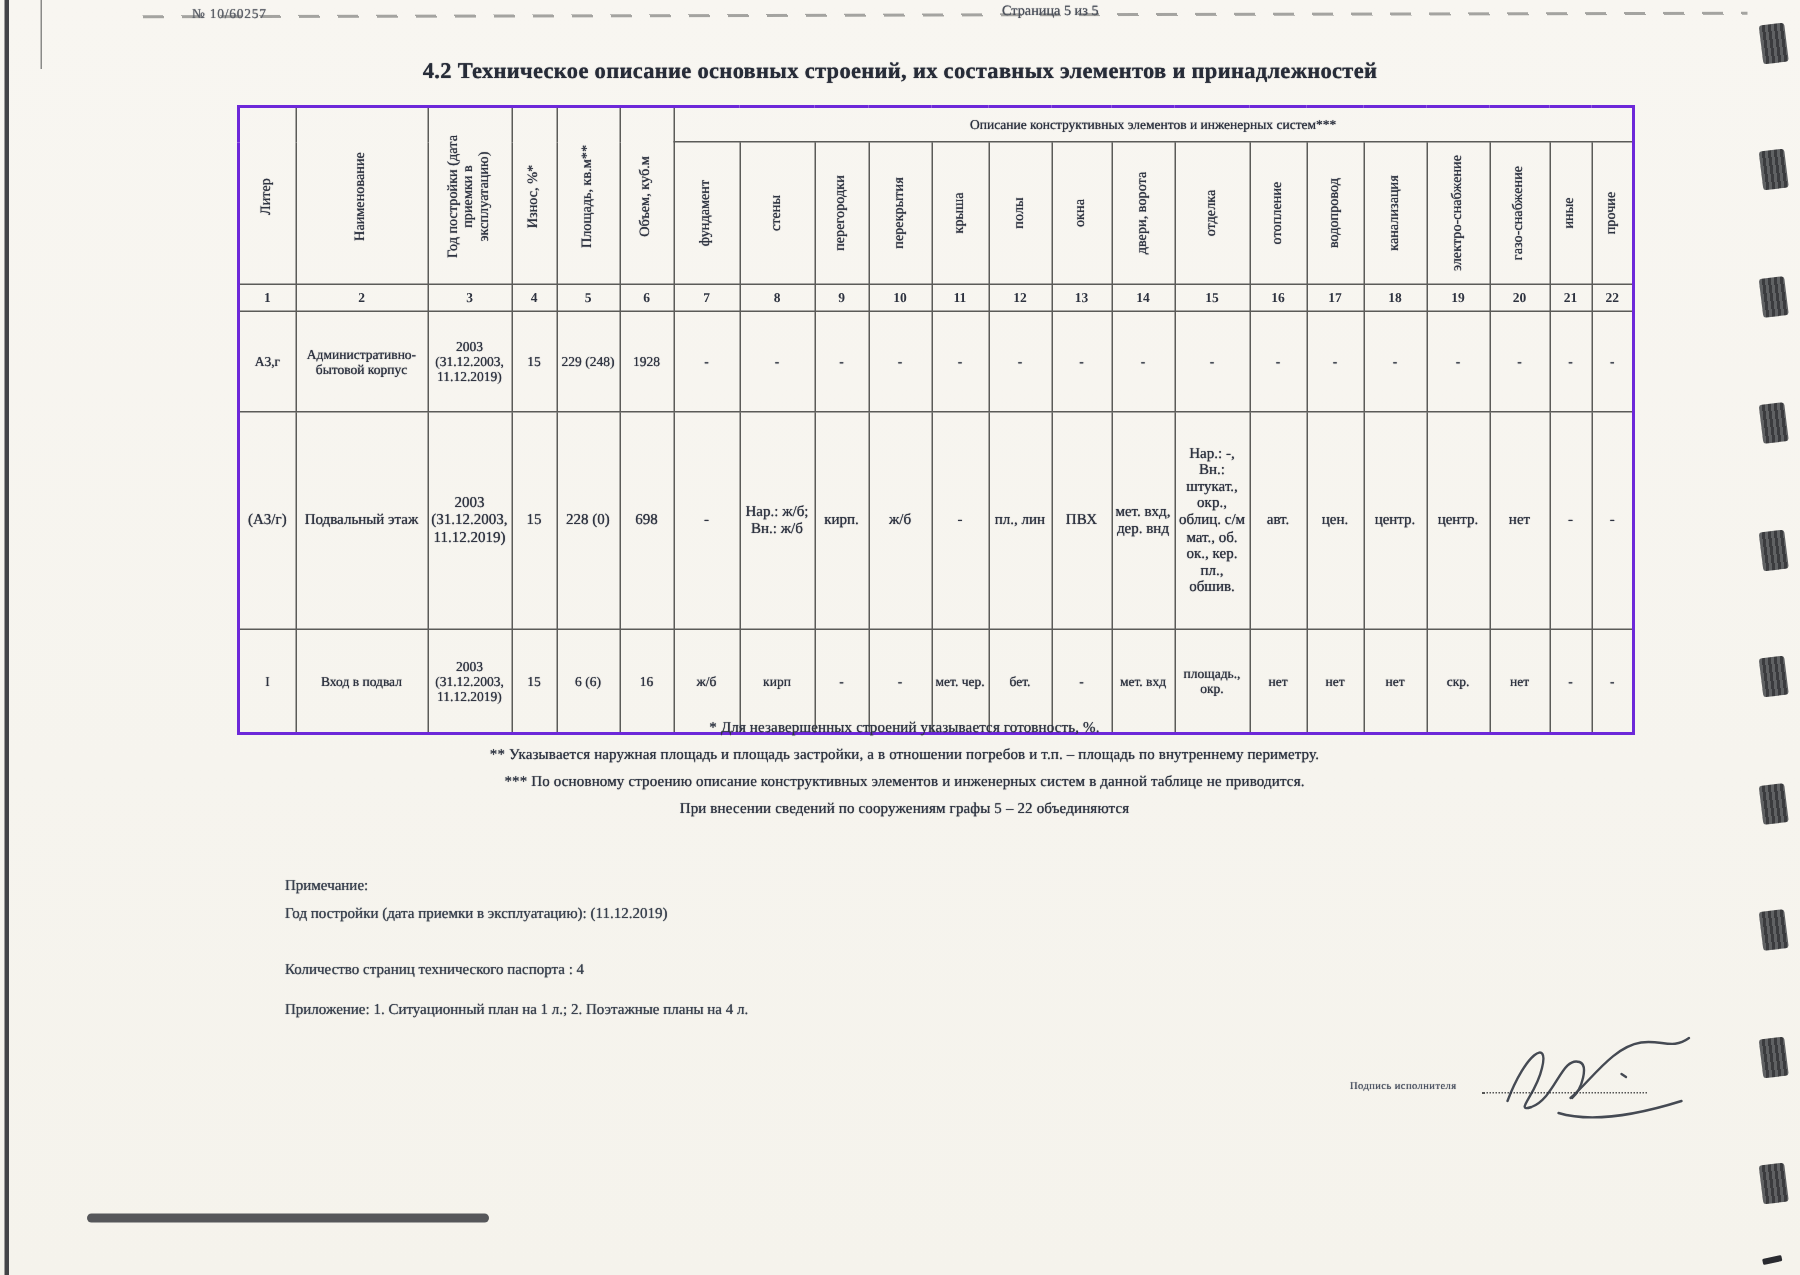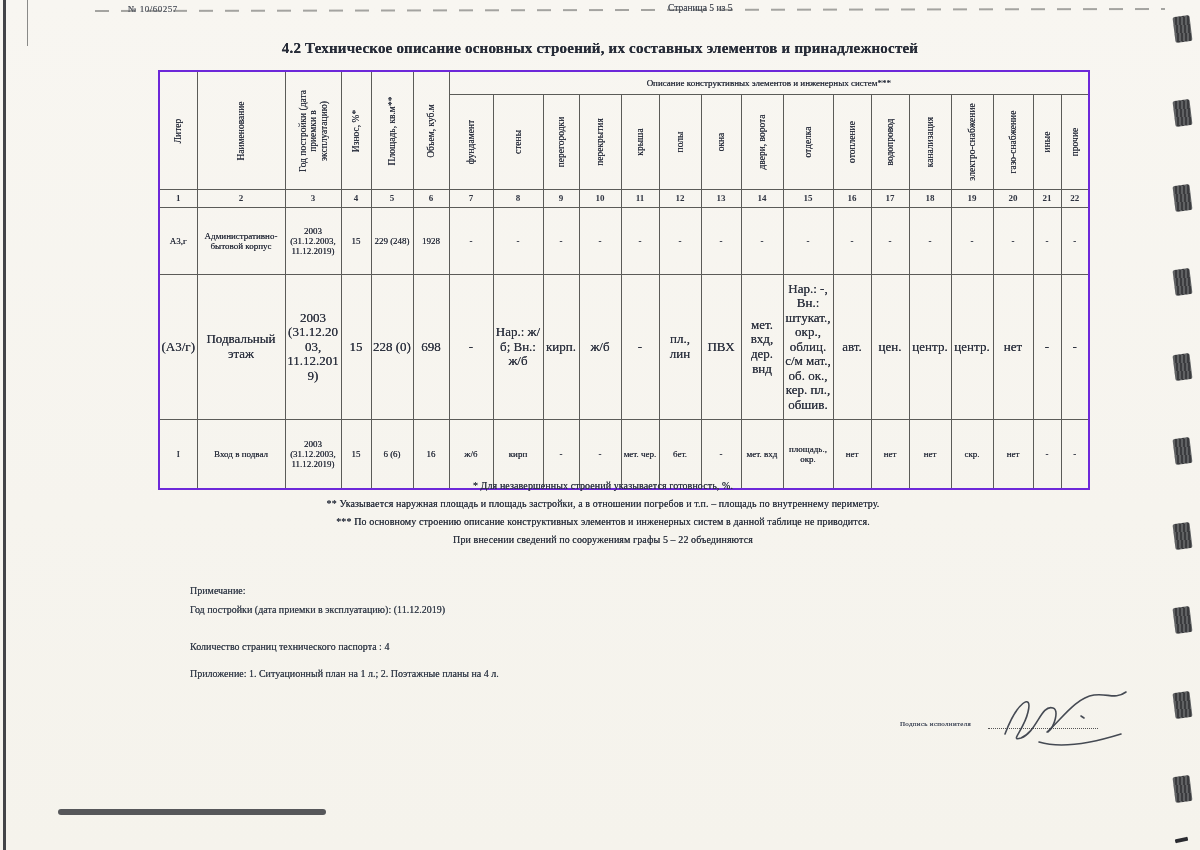--- a/index.html
+++ b/index.html
@@ -42,21 +42,21 @@
   }
   table.main{border:2px solid #6d28d9;}
   .grp{height:20px;font-size:10.5px;font-weight:normal;}
   .vrow th{height:92px;}
   .vcell{position:relative;}
   .rot{position:absolute;left:50%;top:50%;transform:translate(-50%,-50%) rotate(-90deg);
     width:86px;text-align:center;font-size:9.5px;line-height:1.08;font-weight:normal;}
   .rot.big{width:104px;}
   .numrow td{height:15px;font-size:10px;font-weight:600;padding:0;}
   tr.r1 td{height:64px;}
-  tr.r2 td{height:142px;font-size:13px;}
+  tr.r2 td{height:142px;font-size:10px;}
   tr.r3 td{height:66px;}
 
   
   .footnotes{position:absolute;left:168px;top:480px;width:870px;font-size:10px;color:#2f3542;text-align:center;}
   .footnotes div{margin-bottom:7px;letter-spacing:.1px;}
   .notes{position:absolute;left:190px;top:585px;width:760px;font-size:10px;color:#39414e;}
   .notes .n1{margin-bottom:8px;}
   .notes .n2{margin-bottom:26px;}
   .notes .n3{margin-bottom:16px;}
 

